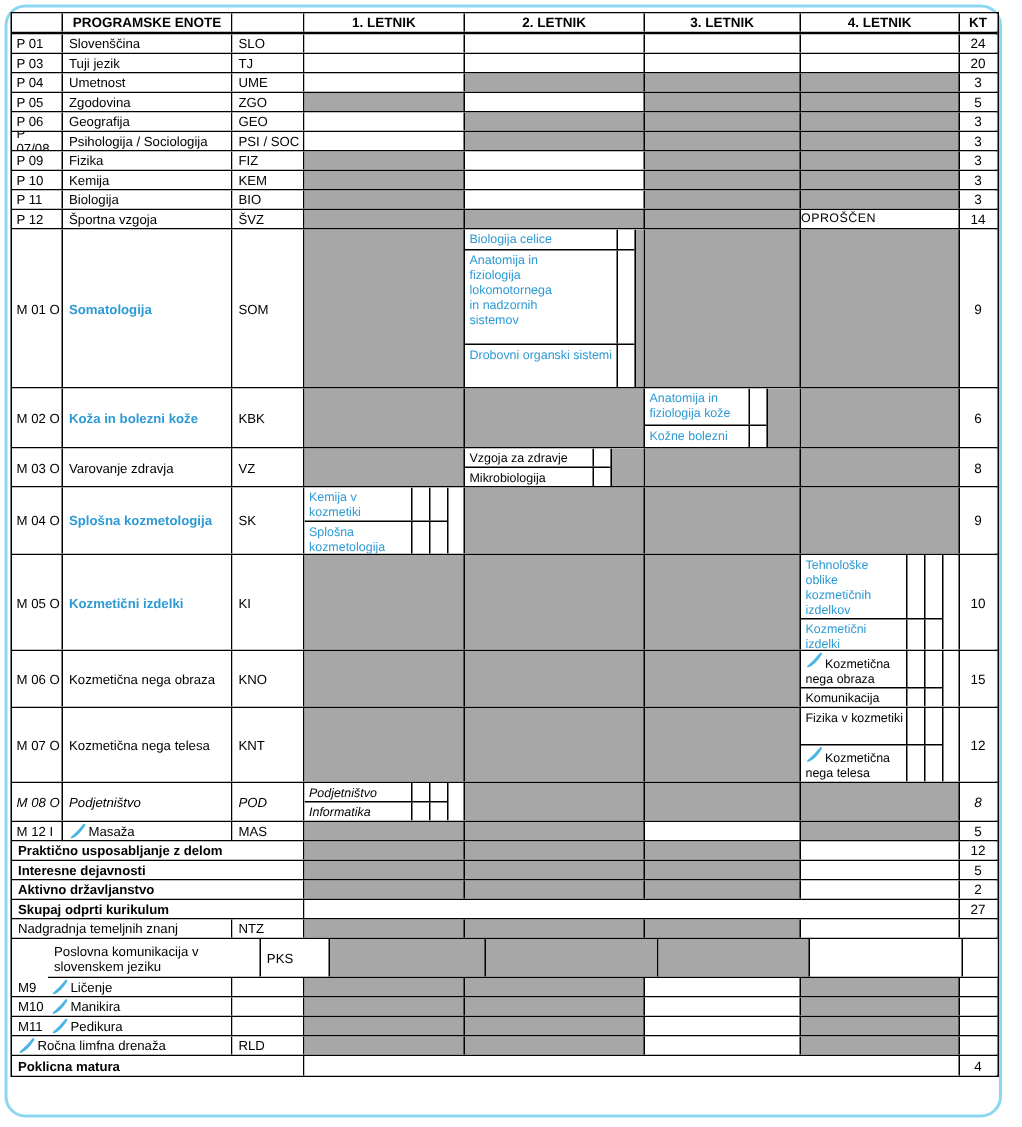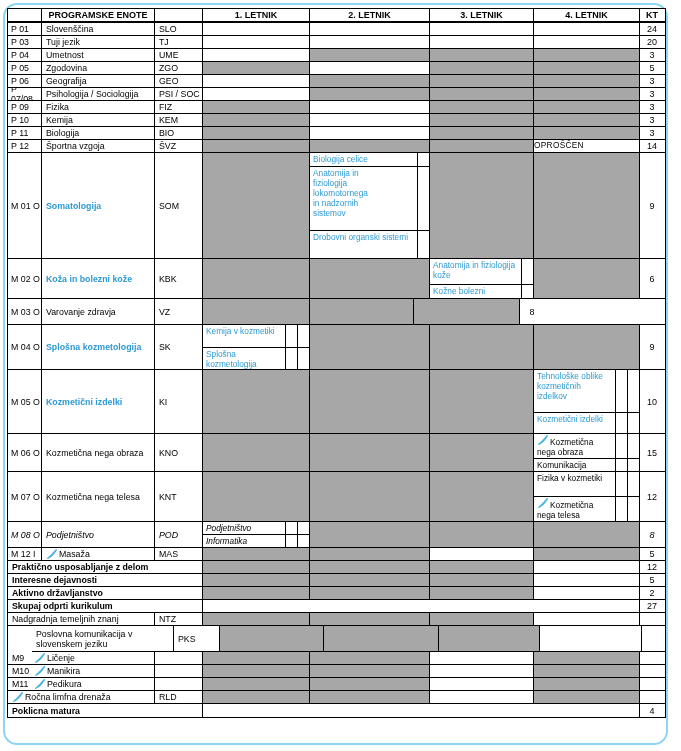--- a/index.html
+++ b/index.html
@@ -22,21 +22,21 @@
   .c-m2   { width:147px; padding-left:4px; }
   .c-m3   { width:195px; padding-left:4px; }
   .y1 { width:107px; } .y2 { width:120px; } .y3 { width:104px; }
   .y4 { width:106px; } .ym { width:437px; }
   .c-kt { width:24px; justify-content:center; padding:0; font-size:9px; }
   .hdr { font-weight:bold; font-size:9px; justify-content:center; padding:0; }
   .gray { background:var(--gray,#a7a7a7); }
   .ycell { padding:0; align-items:stretch; }
   .blue { color:var(--blue,#2d9ad3); font-weight:bold;text-align:right; }
   .bold { font-weight:bold; }
-  .courses-wrap { display:flex; width:100%; height:100%;flex-direction:column; }
+  .courses-wrap { display:flex; width:100%; height:100%; }
   .courses { flex:1; display:flex; flex-direction:column; }
   .course { display:flex; border-bottom:1px solid #000; width:100%; }
   .course:last-child { border-bottom:none; }
   .ctext { flex:1; font-size:8.3px; line-height:10px; padding:1px 2px 1px 3px;
     overflow:hidden; }
   .ctext.cblue { color:var(--blue,#2d9ad3); }
   .ncell { width:12px; border-left:1px solid #000; }
   .trail { border-left:1px solid #000; height:100%; }
   .label-cell { justify-content:center; font-size:8.3px; letter-spacing:.3px;
     width:100%; }
@@ -212,20 +212,35 @@
           </div>
         </div>
         <div class="cell ycell y4 gray"></div>
         <div class="cell c-kt">6</div>
       </div>
       <div class="row" style="height: 26px;">
         <div class="cell c-code">M 03 O</div>
         <div class="cell c-name">Varovanje zdravja</div>
         <div class="cell c-abbr">VZ</div>
         <div class="cell ycell y1 gray"></div>
+        <div class="cell ycell y2">
+          <div class="courses-wrap">
+            <div class="courses">
+              <div class="course" style="height: 13px;">
+                <div class="ctext">Vzgoja za zdravje</div>
+                <div class="ncell"></div>
+              </div>
+              <div class="course" style="height: 13px;">
+                <div class="ctext">Mikrobiologija</div>
+                <div class="ncell"></div>
+              </div>
+            </div>
+            <div class="trail gray" style="width: 22px;"></div>
+          </div>
+        </div>
         <div class="cell ycell y3 gray"></div>
         <div class="cell ycell y4 gray"></div>
         <div class="cell c-kt">8</div>
       </div>
       <div class="row" style="height: 45px;">
         <div class="cell c-code">M 04 O</div>
         <div class="cell c-name blue">Splošna kozmetologija</div>
         <div class="cell c-abbr">SK</div>
         <div class="cell ycell y1">
           <div class="courses-wrap">

